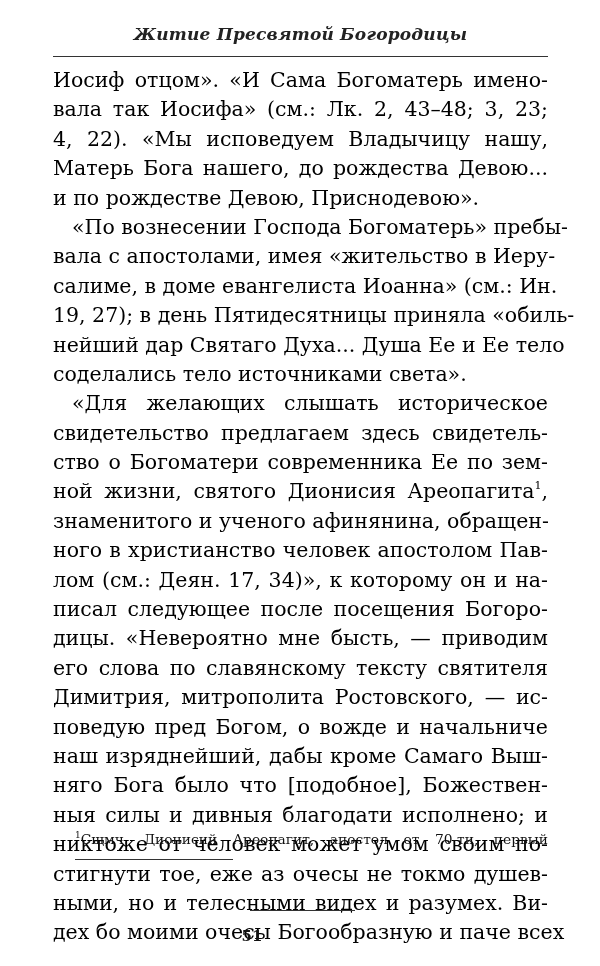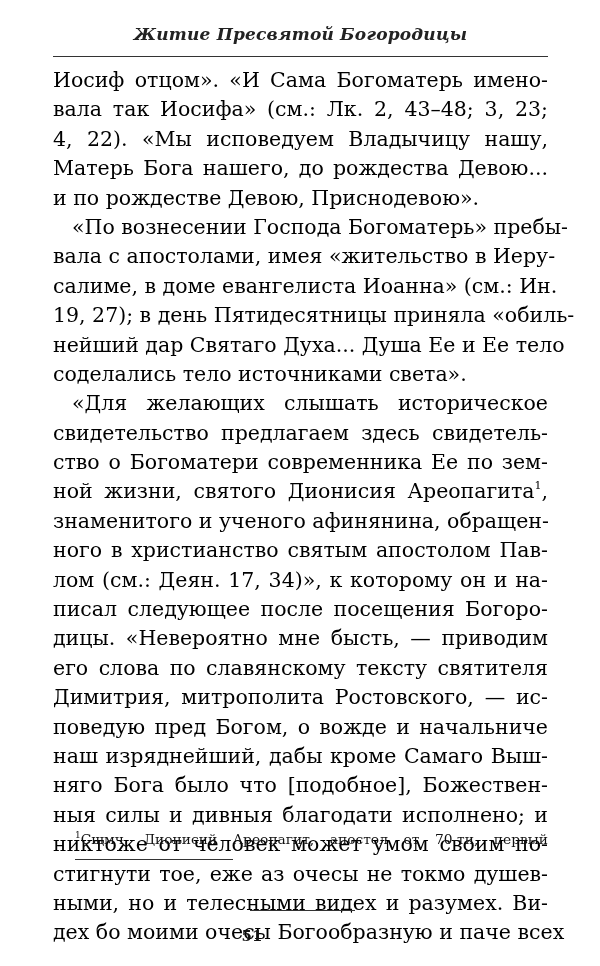--- a/index.html
+++ b/index.html
@@ -47,21 +47,21 @@
   <span class="line">вала с апостолами, имея «жительство в Иеру-</span>
   <span class="line">салиме, в доме евангелиста Иоанна» (см.: Ин.</span>
   <span class="line">19, 27); в день Пятидесятницы приняла «обиль-</span>
   <span class="line">нейший дар Святаго Духа... Душа Ее и Ее тело</span>
   <span class="line last">соделались тело источниками света».</span>
   <span class="line indent">«Для желающих слышать историческое</span>
   <span class="line">свидетельство предлагаем здесь свидетель-</span>
   <span class="line">ство о Богоматери современника Ее по зем-</span>
   <span class="line"><span>ной жизни, святого Дионисия Ареопагита</span><sup>1</sup><span>,</span></span>
   <span class="line">знаменитого и ученого афинянина, обращен-</span>
-  <span class="line">ного в христианство святым апостолом Пав-</span>
+  <span class="line">ного в христианство человек апостолом Пав-</span>
   <span class="line">лом (см.: Деян. 17, 34)», к которому он и на-</span>
   <span class="line">писал следующее после посещения Богоро-</span>
   <span class="line">дицы. «Невероятно мне бысть, — приводим</span>
   <span class="line">его слова по славянскому тексту святителя</span>
   <span class="line">Димитрия, митрополита Ростовского, — ис-</span>
   <span class="line">поведую пред Богом, о вожде и начальниче</span>
   <span class="line">наш изряднейший, дабы кроме Самаго Выш-</span>
   <span class="line">няго Бога было что [подобное], Божествен-</span>
   <span class="line">ныя силы и дивныя благодати исполнено; и</span>
   <span class="line">никтоже от человек может умом своим по-</span>

